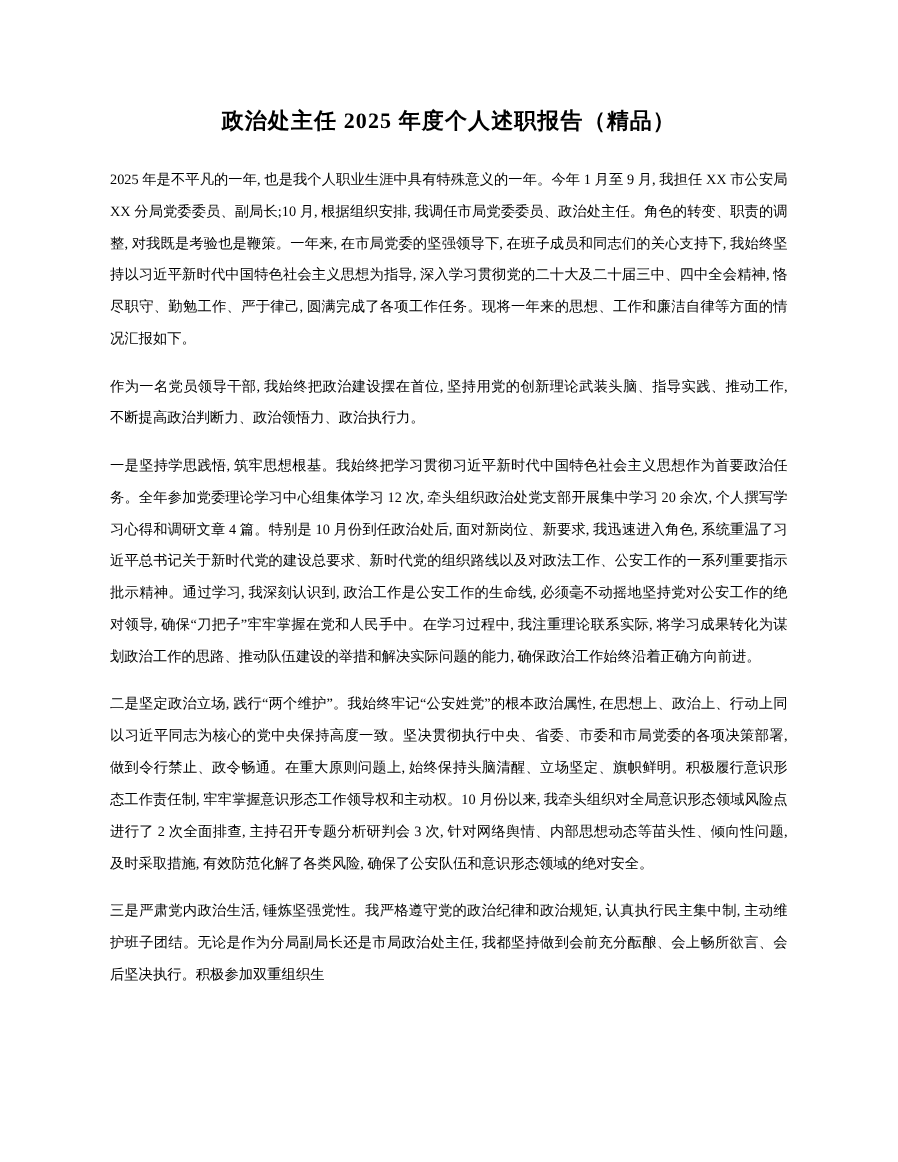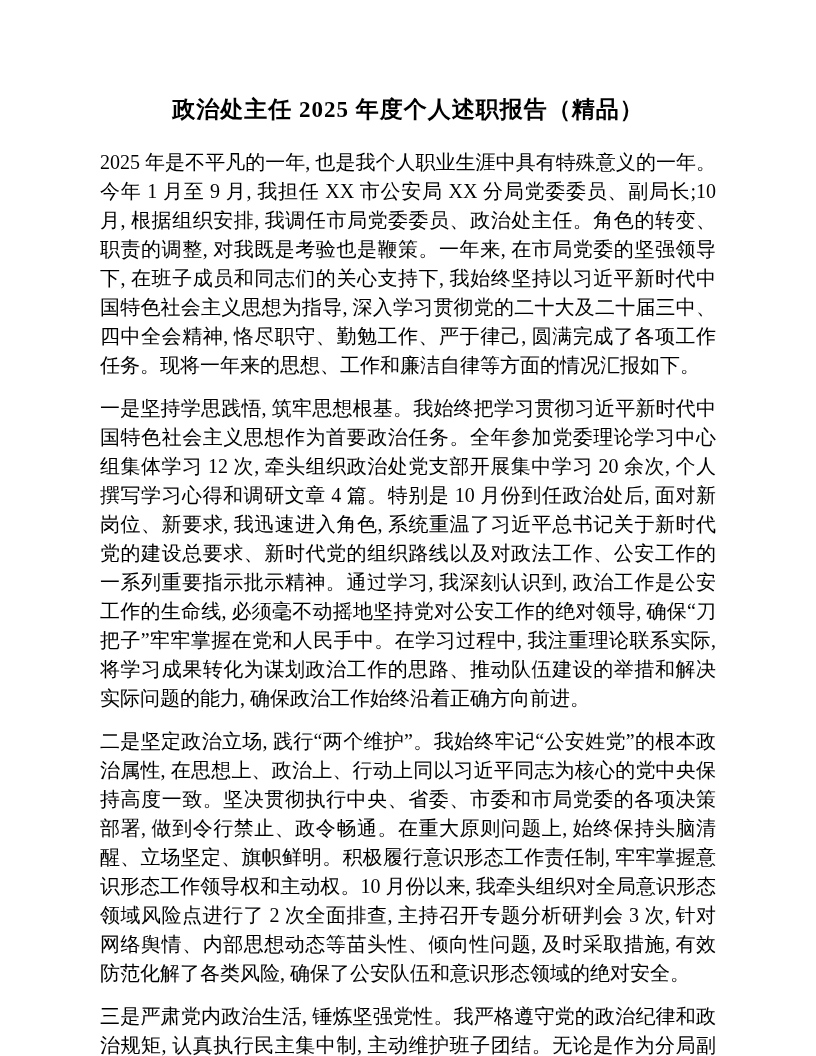--- a/index.html
+++ b/index.html
@@ -16,44 +16,45 @@
   }
   .page {
     box-sizing: border-box;
     width: 816px;
     height: 1056px;
     padding: 95px 100px 0 100px;
     overflow: hidden;
     background: #ffffff;
   }
   .doc-title {
-    font-size: 23px;
+    font-size: 20px;
     font-weight: bold;
     text-align: center;
     margin: 0 0 23px 0;
     letter-spacing: 1px;
     line-height: 30px;
   }
   .doc-body p {
-    font-size: 20px;
+    font-size: 13px;
     line-height: 29px;
     text-align: justify;
     text-align-last: left;
     margin: 0 0 14px 0;
     word-break: break-all;
   }
   .doc-body p.section-heading {
     font-weight: normal;
   }
 </style>
 </head>
 <body>
 
 <div class="page">
   <h1 class="doc-title">政治处主任 2025 年度个人述职报告（精品）</h1>
 
   <div class="doc-body">
     <p>2025 年是不平凡的一年, 也是我个人职业生涯中具有特殊意义的一年。今年 1 月至 9 月, 我担任 XX 市公安局 XX 分局党委委员、副局长;10 月, 根据组织安排, 我调任市局党委委员、政治处主任。角色的转变、职责的调整, 对我既是考验也是鞭策。一年来, 在市局党委的坚强领导下, 在班子成员和同志们的关心支持下, 我始终坚持以习近平新时代中国特色社会主义思想为指导, 深入学习贯彻党的二十大及二十届三中、四中全会精神, 恪尽职守、勤勉工作、严于律己, 圆满完成了各项工作任务。现将一年来的思想、工作和廉洁自律等方面的情况汇报如下。</p>
+    <p>作为一名党员领导干部, 我始终把政治建设摆在首位, 坚持用党的创新理论武装头脑、指导实践、推动工作, 不断提高政治判断力、政治领悟力、政治执行力。</p>
     <p>一是坚持学思践悟, 筑牢思想根基。我始终把学习贯彻习近平新时代中国特色社会主义思想作为首要政治任务。全年参加党委理论学习中心组集体学习 12 次, 牵头组织政治处党支部开展集中学习 20 余次, 个人撰写学习心得和调研文章 4 篇。特别是 10 月份到任政治处后, 面对新岗位、新要求, 我迅速进入角色, 系统重温了习近平总书记关于新时代党的建设总要求、新时代党的组织路线以及对政法工作、公安工作的一系列重要指示批示精神。通过学习, 我深刻认识到, 政治工作是公安工作的生命线, 必须毫不动摇地坚持党对公安工作的绝对领导, 确保“刀把子”牢牢掌握在党和人民手中。在学习过程中, 我注重理论联系实际, 将学习成果转化为谋划政治工作的思路、推动队伍建设的举措和解决实际问题的能力, 确保政治工作始终沿着正确方向前进。</p>
     <p>二是坚定政治立场, 践行“两个维护”。我始终牢记“公安姓党”的根本政治属性, 在思想上、政治上、行动上同以习近平同志为核心的党中央保持高度一致。坚决贯彻执行中央、省委、市委和市局党委的各项决策部署, 做到令行禁止、政令畅通。在重大原则问题上, 始终保持头脑清醒、立场坚定、旗帜鲜明。积极履行意识形态工作责任制, 牢牢掌握意识形态工作领导权和主动权。10 月份以来, 我牵头组织对全局意识形态领域风险点进行了 2 次全面排查, 主持召开专题分析研判会 3 次, 针对网络舆情、内部思想动态等苗头性、倾向性问题, 及时采取措施, 有效防范化解了各类风险, 确保了公安队伍和意识形态领域的绝对安全。</p>
     <p>三是严肃党内政治生活, 锤炼坚强党性。我严格遵守党的政治纪律和政治规矩, 认真执行民主集中制, 主动维护班子团结。无论是作为分局副局长还是市局政治处主任, 我都坚持做到会前充分酝酿、会上畅所欲言、会后坚决执行。积极参加双重组织生</p>
   </div>
 </div>
 
 </body></html>

